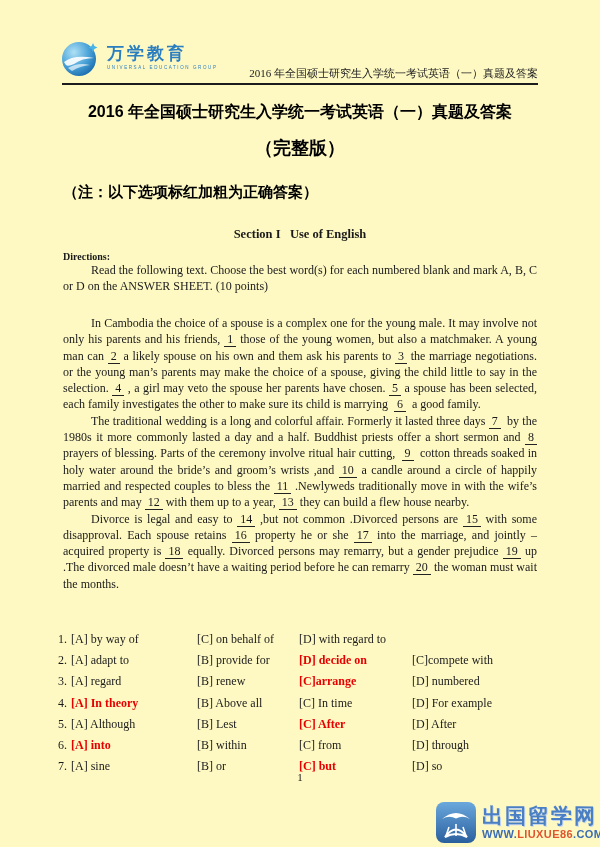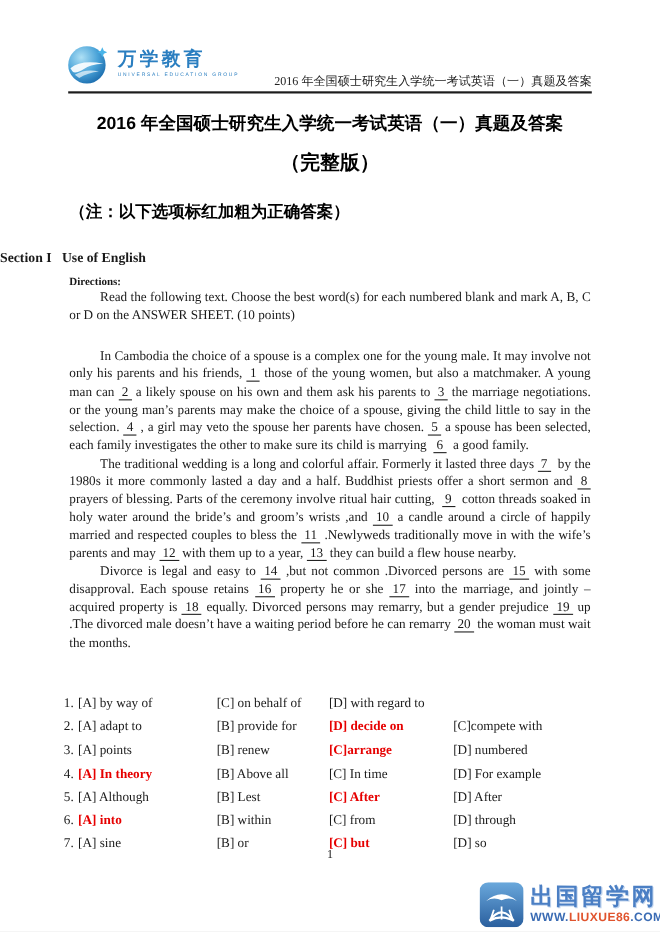--- a/index.html
+++ b/index.html
@@ -1,16 +1,16 @@
 <!DOCTYPE html>
 <html style="--correct: #e60000;"><head>
 <meta charset="utf-8">
 <style>
   html,body{margin:0;padding:0;background:#e8e8e8;}
-  .page{position:relative;width:600px;height:847px;margin:0 auto;background:#ffffff;
+  .page{position:relative;width:600px;height:847px;margin:0 auto;background:#fef9c3;
         font-family:"Liberation Serif","DejaVu Serif",serif;color:#1a1a1a;overflow:hidden;}
 
   
   .logo{position:absolute;top:38px;left:60px;display:flex;align-items:center;gap:7px;}
   .logo-text{display:flex;flex-direction:column;line-height:1;}
   .brand{font-family:"Liberation Sans","DejaVu Sans",sans-serif;font-weight:bold;
          font-size:17px;color:#2a7ec0;letter-spacing:3px;}
   .tagline{font-family:"Liberation Sans","DejaVu Sans",sans-serif;font-size:4.5px;
            color:#2a7ec0;letter-spacing:1.6px;margin-top:4px;}
   .doc-ref{position:absolute;top:66px;right:62px;font-size:11px;color:#222;}
@@ -21,21 +21,21 @@
   .main-title{position:absolute;top:102px;left:0;width:100%;text-align:center;
               font-family:"Liberation Sans","DejaVu Sans",sans-serif;
               font-weight:bold;font-size:16px;color:#000;}
   .sub-title{position:absolute;top:136px;left:0;width:100%;text-align:center;
              font-family:"Liberation Sans","DejaVu Sans",sans-serif;
              font-weight:bold;font-size:18px;color:#000;}
   .note-line{position:absolute;top:183px;left:63px;
              font-family:"Liberation Sans","DejaVu Sans",sans-serif;
              font-weight:bold;font-size:15px;color:#000;}
 
-  .section-heading{position:absolute;top:227px;left:0;width:100%;text-align:left;
+  .section-heading{position:absolute;top:227px;left:0;width:100%;text-align:center;
                    font-weight:bold;font-size:12.5px;}
   .directions-label{position:absolute;top:251px;left:63px;font-weight:bold;font-size:10px;}
   .directions-text{position:absolute;top:262px;left:63px;width:474px;font-size:12px;
                    line-height:16.2px;text-align:justify;text-indent:28px;}
 
   
   .passage{position:absolute;top:315px;left:63px;width:474px;font-size:12px;
            line-height:16.3px;text-align:justify;}
   .passage p{margin:0;text-indent:28px;}
   .blank{border-bottom:1px solid #222;padding:0 3px;}
@@ -105,21 +105,21 @@
         <div><span>[C] on behalf of</span></div>
         <div><span>[D] with regard to</span></div>
       </div>
       <div class="opt-row">
         <div><span class="opt-num">2.</span><span>[A] adapt to</span></div>
         <div><span>[B] provide for</span></div>
         <div><span class="correct">[D] decide on</span></div>
         <div><span>[C]compete with</span></div>
       </div>
       <div class="opt-row">
-        <div><span class="opt-num">3.</span><span>[A] points</span></div>
+        <div><span class="opt-num">3.</span><span>[A] regard</span></div>
         <div><span>[B] renew</span></div>
         <div><span class="correct">[C]arrange</span></div>
         <div><span>[D] numbered</span></div>
       </div>
       <div class="opt-row">
         <div><span class="opt-num">4.</span><span class="correct">[A] In theory</span></div>
         <div><span>[B] Above all</span></div>
         <div><span>[C] In time</span></div>
         <div><span>[D] For example</span></div>
       </div>

